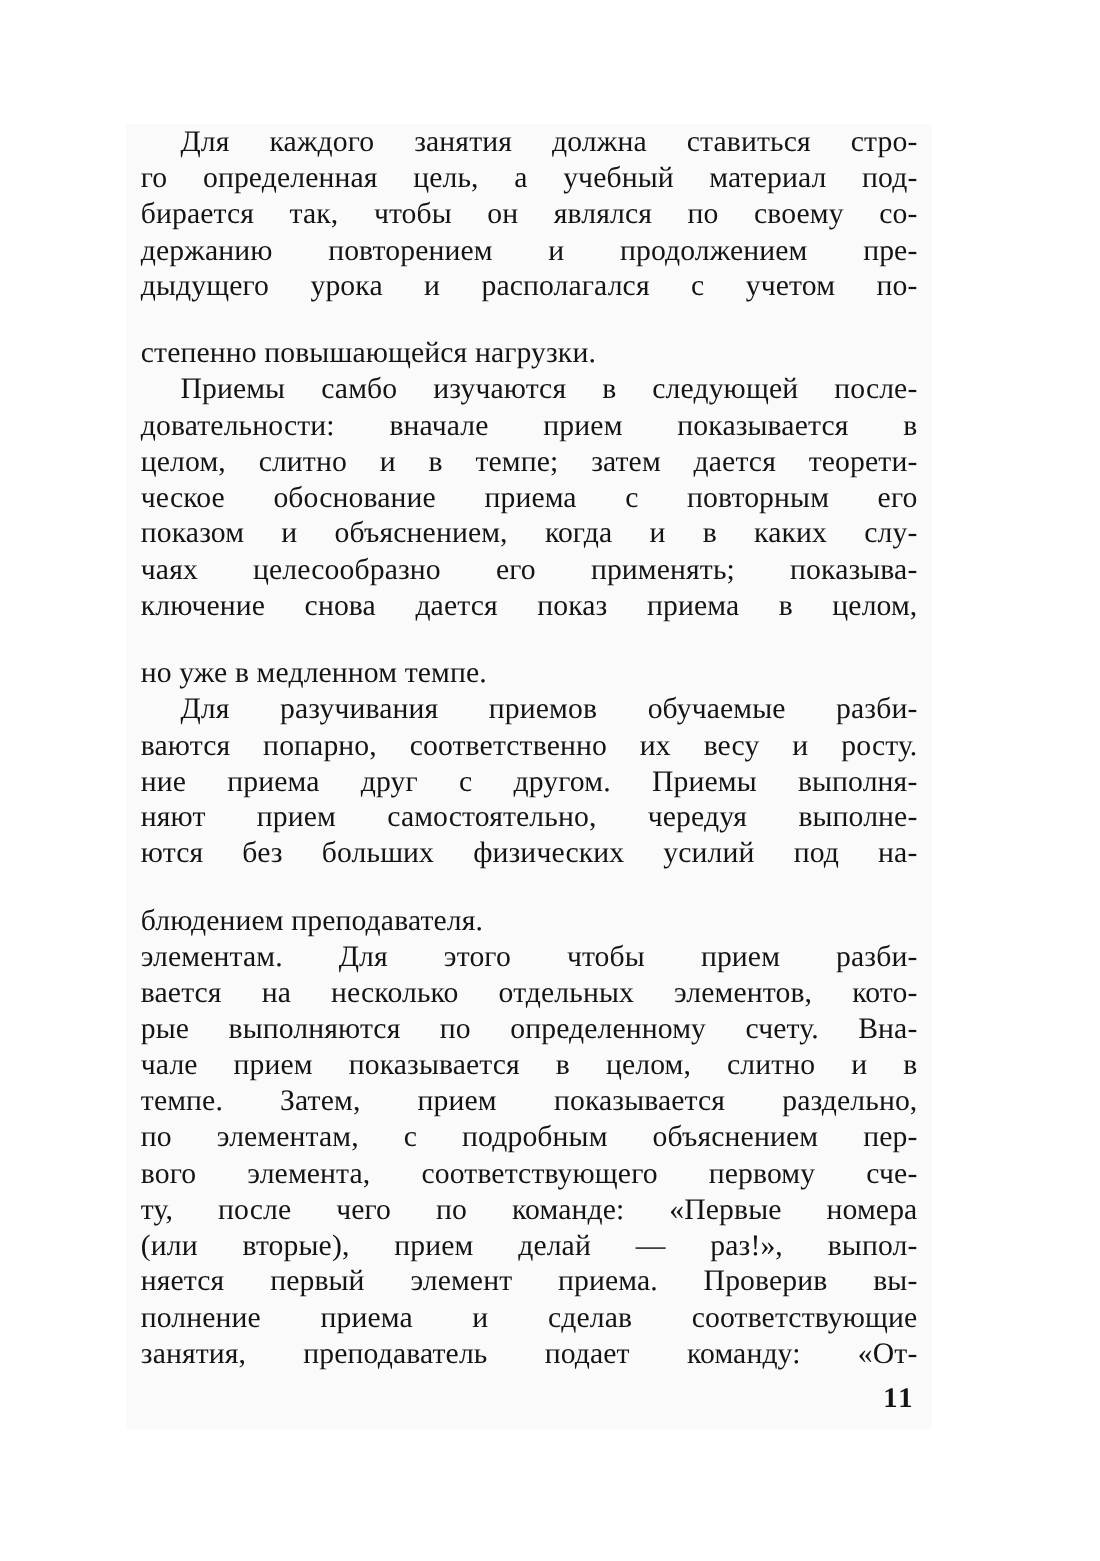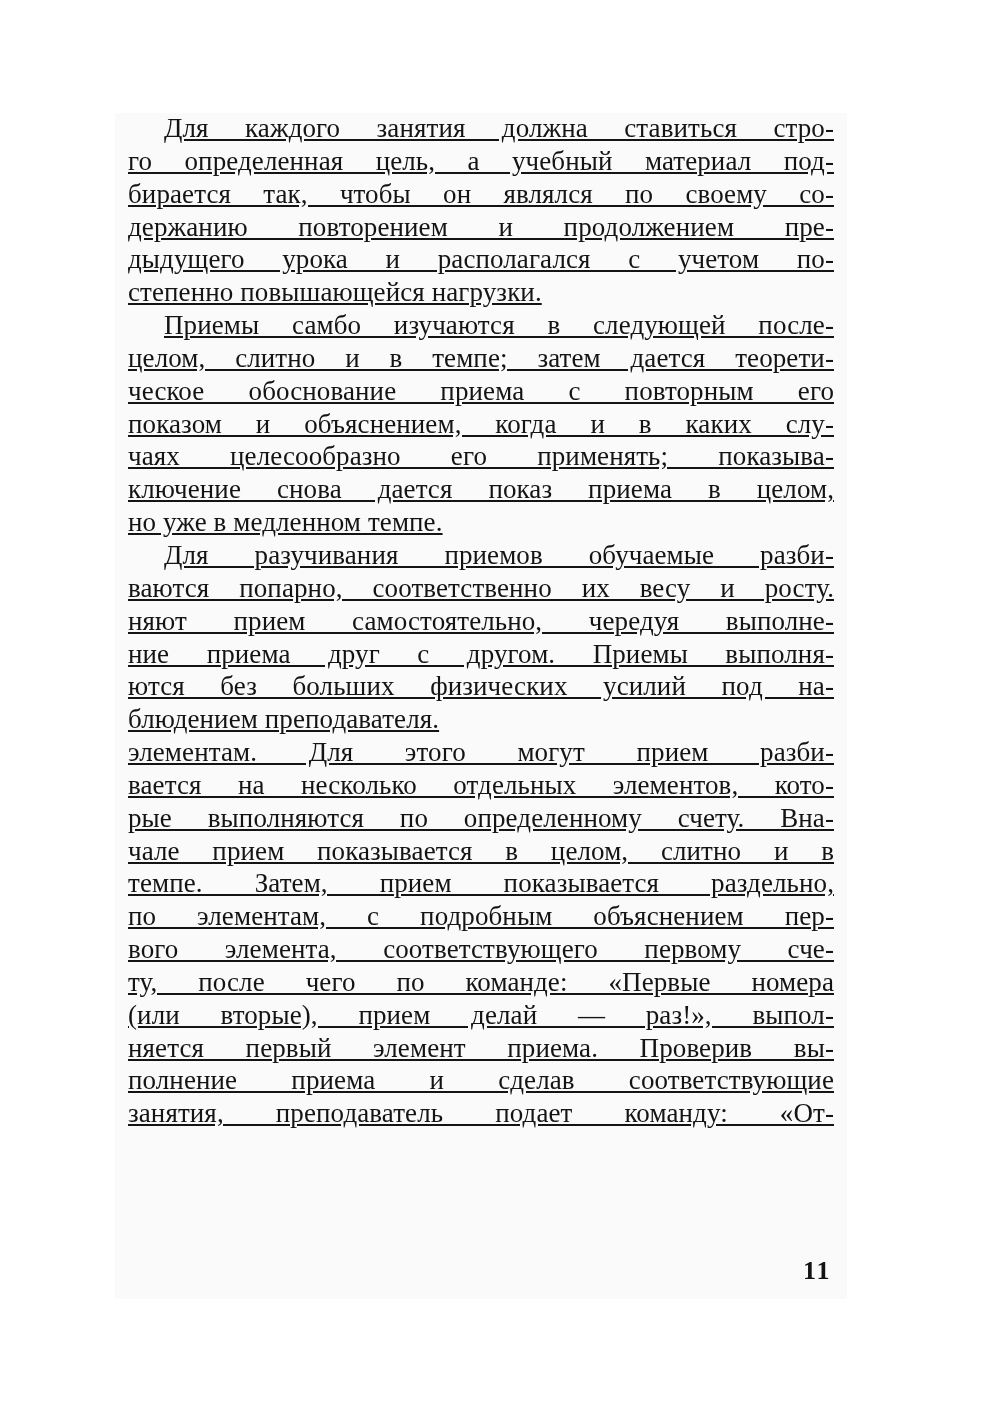--- a/index.html
+++ b/index.html
@@ -36,27 +36,27 @@
       margin: 0;
       text-align: justify;
       text-align-last: justify;
     }
     .para .line {
       display: block;
       text-align: justify;
       text-align-last: justify;
       white-space: nowrap;
       height: 32.85px;
-      text-decoration: underline;
     }
     .para .line.first {
       padding-left: 36px;
     }
     .para .line.last {
       text-align-last: left;
+      margin-top: 28px;
     }
     .page-number {
       position: absolute;
       left: 803px;
       top: 1256px;
       font-family: "Liberation Serif", "DejaVu Serif", serif;
       font-size: 26px;
       font-weight: bold;
       color: #141414;
       letter-spacing: 2px;
@@ -71,37 +71,38 @@
   <p class="para">
     <span class="line first">Для каждого занятия должна ставиться стро-</span>
     <span class="line">го определенная цель, а учебный материал под-</span>
     <span class="line">бирается так, чтобы он являлся по своему со-</span>
     <span class="line">держанию повторением и продолжением пре-</span>
     <span class="line">дыдущего урока и располагался с учетом по-</span>
     <span class="line last">степенно повышающейся нагрузки.</span>
   </p>
   <p class="para">
     <span class="line first">Приемы самбо изучаются в следующей после-</span>
+    <span class="line">довательности: вначале прием показывается в</span>
     <span class="line">целом, слитно и в темпе; затем дается теорети-</span>
     <span class="line">ческое обоснование приема с повторным его</span>
     <span class="line">показом и объяснением, когда и в каких слу-</span>
     <span class="line">чаях целесообразно его применять; показыва-</span>
     <span class="line">ключение снова дается показ приема в целом,</span>
     <span class="line last">но уже в медленном темпе.</span>
   </p>
   <p class="para">
     <span class="line first">Для разучивания приемов обучаемые разби-</span>
     <span class="line">ваются попарно, соответственно их весу и росту.</span>
+    <span class="line">ние приема друг с другом. Приемы выполня-</span>
     <span class="line">няют прием самостоятельно, чередуя выполне-</span>
-    <span class="line">ние приема друг с другом. Приемы выполня-</span>
     <span class="line">ются без больших физических усилий под на-</span>
     <span class="line last">блюдением преподавателя.</span>
   </p>
   <p class="para">
-    <span class="line">элементам. Для этого могут прием разби-</span>
+    <span class="line">элементам. Для этого чтобы прием разби-</span>
     <span class="line">вается на несколько отдельных элементов, кото-</span>
     <span class="line">рые выполняются по определенному счету. Вна-</span>
     <span class="line">чале прием показывается в целом, слитно и в</span>
     <span class="line">темпе. Затем, прием показывается раздельно,</span>
     <span class="line">по элементам, с подробным объяснением пер-</span>
     <span class="line">вого элемента, соответствующего первому сче-</span>
     <span class="line">ту, после чего по команде: «Первые номера</span>
     <span class="line">(или вторые), прием делай — раз!», выпол-</span>
     <span class="line">няется первый элемент приема. Проверив вы-</span>
     <span class="line">полнение приема и сделав соответствующие</span>

